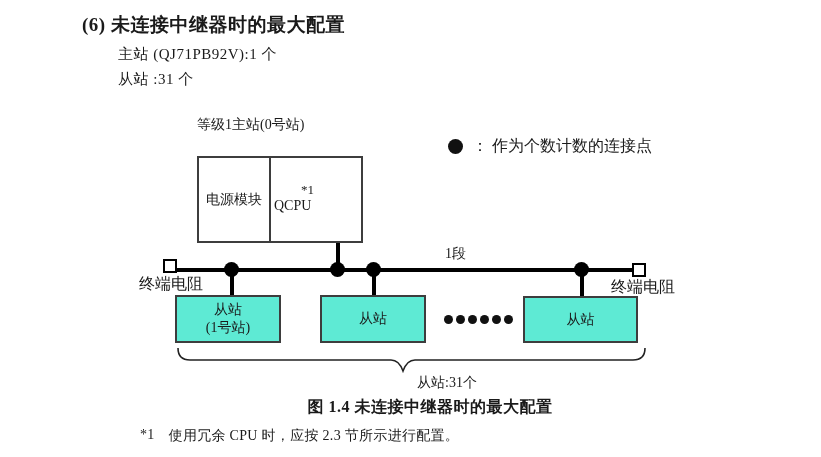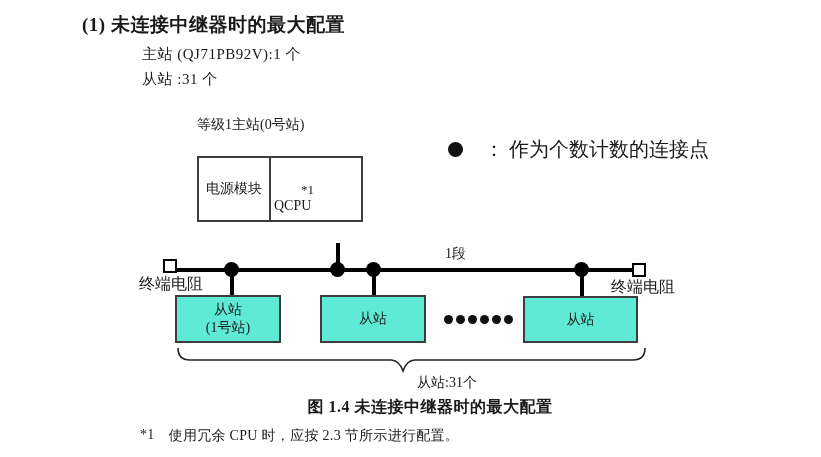--- a/index.html
+++ b/index.html
@@ -9,31 +9,31 @@
     background:#ffffff;
     color:#1a1a1a;
     font-family:"Liberation Serif","DejaVu Serif",serif;
     overflow:hidden;
   }
   .abs { position:absolute; }
   .pre { white-space:pre-line; }
 
   
   .page-title { left:82px; top:12px; font-size:19px; font-weight:bold; letter-spacing:0.5px; }
-  .spec-line  { left:118px; font-size:15px; letter-spacing:0.5px;margin-left:24px; }
+  .spec-line  { left:118px; font-size:15px; letter-spacing:0.5px; }
   .spec-master { top:45px; }
   .spec-slave  { top:70px; }
 
   
-  .legend { left:448px; top:136px; display:flex; align-items:center; gap:21px; font-size:20px; }
+  .legend { left:448px; top:136px; display:flex; align-items:center; gap:9px; font-size:16px; }
   .dot-lg { width:15px; height:15px; border-radius:50%; background:#111; flex:0 0 auto; }
 
   
   .master-label { left:197px; top:116px; font-size:14px; }
-  .master-box { left:197px; top:156px; width:166px; height:66px; display:flex;
+  .master-box { left:197px; top:156px; width:166px; height:87px; display:flex;
                 border:2px solid #3d3d3d; background:#fff; }
   .m-cell { border-left:2px solid #3d3d3d; position:relative; font-size:14px; }
   .m-cell:first-child { border-left:none; }
   .cell-power { width:70px; display:flex; align-items:center; justify-content:center; }
   .cell-cpu   { width:47px; }
   .cpu-note   { position:absolute; top:24px; right:2px; font-size:13px; }
   .cpu-label  { position:absolute; top:40px; left:3px; }
   .cell-if    { width:47px; display:flex; align-items:center; padding-left:3px; line-height:18px; }
 
   
@@ -66,21 +66,21 @@
 
   
   .figure-caption { left:250px; top:397px; width:360px; text-align:center;
                     font-size:16px; font-weight:bold; letter-spacing:0.5px; }
   .footnote { left:140px; top:427px; display:flex; font-size:14px; letter-spacing:0.3px; }
   .footnote-marker { margin-right:14px; }
 </style>
 </head>
 <body>
 
-<div class="abs page-title">(1) 未连接中继器时的最大配置</div>
+<div class="abs page-title">(6) 未连接中继器时的最大配置</div>
 <div class="abs spec-line spec-master">主站 (QJ71PB92V):1 个</div>
 <div class="abs spec-line spec-slave">从站 :31 个</div>
 
 <div class="abs legend">
   <span class="dot-lg"></span>
   <span>：  作为个数计数的连接点</span>
 </div>
 
 <div class="abs master-label">等级1主站(0号站)</div>
 <div class="abs master-box">

